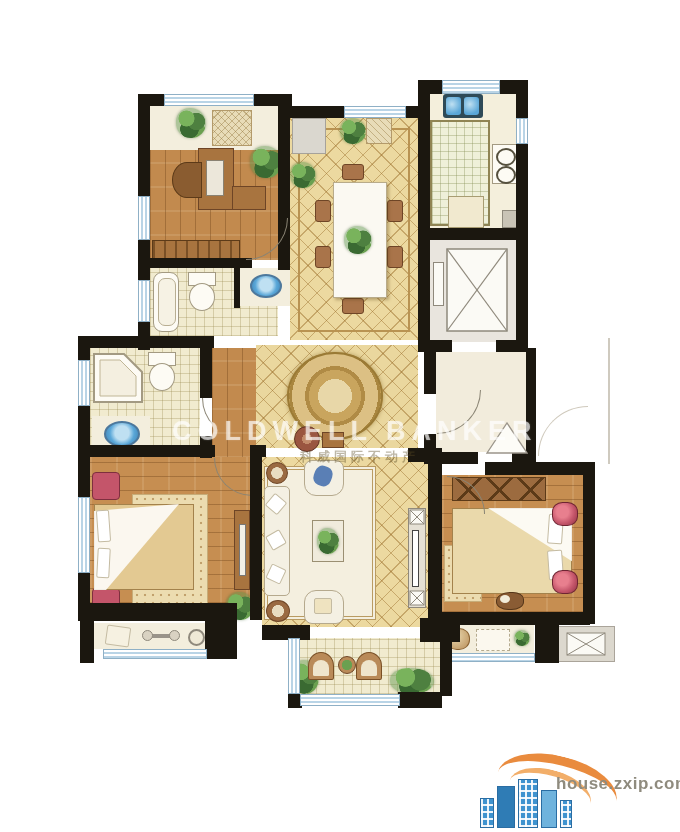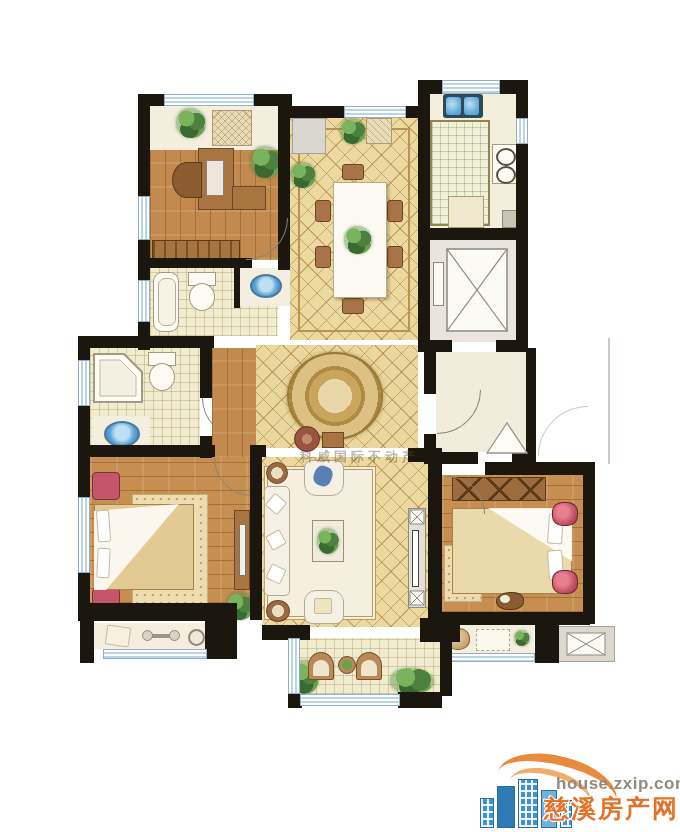--- a/index.html
+++ b/index.html
@@ -279,27 +279,27 @@
   <div class="win-v" style="left:288px;top:638px;width:12px;height:56px;"></div>
   <div class="wall" style="left:440px;top:640px;width:12px;height:56px;"></div>
   <div class="wall" style="left:398px;top:692px;width:44px;height:16px;"></div>
   <div class="wall" style="left:288px;top:694px;width:14px;height:14px;"></div>
   <div class="win-h" style="left:300px;top:694px;width:100px;height:12px;"></div>
   <div class="wall" style="left:436px;top:452px;width:42px;height:12px;"></div>
   <div class="wall" style="left:512px;top:452px;width:24px;height:12px;"></div>
 
   <div class="arc" style="left:246px;top:218px;width:42px;height:42px;border-right:1.5px solid #8a8474;border-bottom:1.5px solid #8a8474;border-radius:0 0 100% 0;"></div>
 
+  <div class="wm1" style="left:172px;top:416px;">COLDWELL BANKER</div>
   <div class="wm2" style="left:300px;top:448px;">科威国际不动产</div>
 
   <div class="abs" style="left:478px;top:754px;width:202px;height:78px;">
     <div class="swoosh" style="left:18px;top:2px;width:122px;height:62px;border-top:9px solid #e8822e;transform:rotate(14deg);opacity:.92;"></div>
     <div class="swoosh" style="left:30px;top:16px;width:84px;height:44px;border-top:6px solid #f0a050;transform:rotate(16deg);opacity:.85;"></div>
     <div class="tower" style="left:2px;top:44px;width:14px;height:30px;"></div>
     <div class="tower" style="left:19px;top:32px;width:18px;height:42px;background:#2f7cb5;"></div>
     <div class="tower" style="left:40px;top:25px;width:20px;height:49px;"></div>
     <div class="tower" style="left:63px;top:36px;width:16px;height:38px;background:#6fb3dd;"></div>
     <div class="tower" style="left:82px;top:46px;width:12px;height:28px;"></div>
     <div class="logo-url" style="left:78px;top:20px;">house.zxip.com</div>
-    <div class="logo-cn" style="left:66px;top:38px;">慈溪房产网</div>
   </div>
 
 </div>
 
 </body></html>

